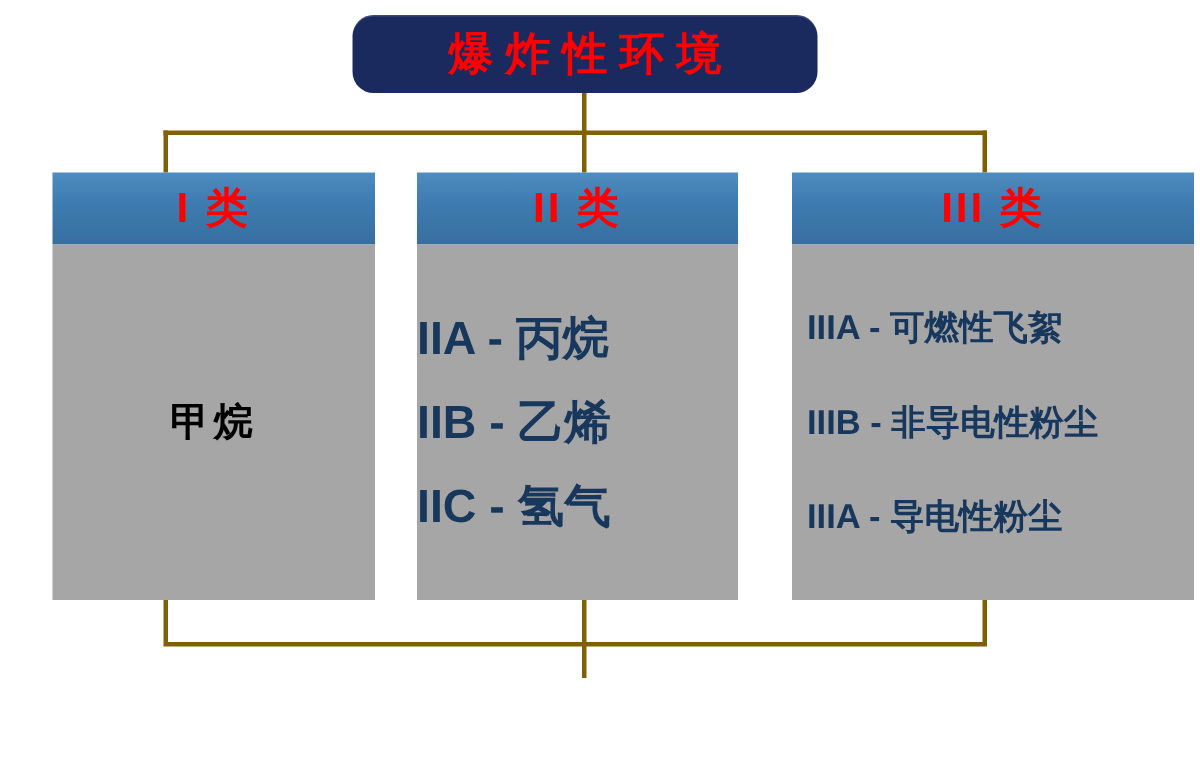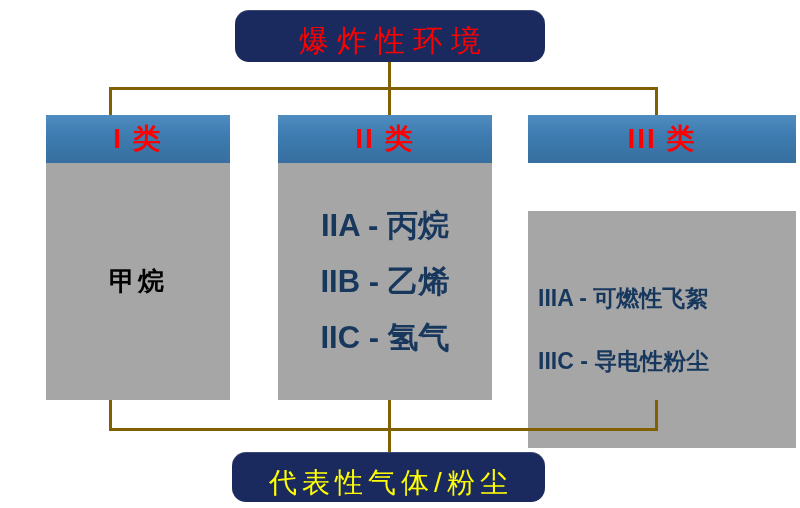--- a/index.html
+++ b/index.html
@@ -14,23 +14,23 @@
     height: 508px;
     background: #ffffff;
     overflow: hidden;
   }
   
   .pill {
     position: absolute;
     background: #1b2a5e;
     border-radius: 14px;
     display: flex;
-    align-items: flex-end;
+    align-items: center;
     justify-content: center;
-    font-weight: normal;
+    font-weight: bold;
     box-shadow: inset 0 1px 0 rgba(255,255,255,0.15);
   }
   .top-pill {
     left: 235px; top: 10px;
     width: 310px; height: 52px;
     color: #ff0000;
     font-size: 30px;
     letter-spacing: 8px;
     padding-left: 8px;
     box-sizing: border-box;
@@ -39,21 +39,21 @@
     left: 232px; top: 452px;
     width: 313px; height: 50px;
     color: #ffff00;
     font-size: 28px;
     letter-spacing: 5px;
     padding-left: 5px;
     box-sizing: border-box;
   }
   
   .col { position: absolute; top: 115px; }
-  .col1 { left: 35px;  width: 184px; margin-left: 11px; }
+  .col1 { left: 35px;  width: 215px; }
   .col2 { left: 278px; width: 214px; border-radius: 10px; }
   .col3 { left: 528px; width: 268px; }
   .col-header {
     height: 48px;
     background: #3e7cb1;
     background: linear-gradient(#4f8cc0, #3e7cb1 40%, #376f9f);
     display: flex;
     align-items: center;
     justify-content: center;
     color: #ff0000;
@@ -70,34 +70,32 @@
     box-sizing: border-box;
   }
   .col1 .col-body {
     align-items: center;
     color: #000000;
     font-size: 26px;
     font-weight: bold;
     letter-spacing: 3px;
   }
   .col2 .col-body {
-    align-items: center;
     color: #17375d;
     font-size: 31px;
     font-weight: bold;
     gap: 14px;
   }
   .col3 .col-body {
     align-items: flex-start;
     padding-left: 10px;
     color: #17375d;
     font-size: 23px;
     font-weight: bold;
     gap: 32px;
-    margin-top: 48px;
   }
   
   .line {
     position: absolute;
     background: #806000;
   }
 </style>
 </head>
 <body>
 
@@ -132,27 +130,25 @@
       <span>IIC - 氢气</span>
     </div>
   </div>
 
   <div class="col col3">
     <div class="col-header">
       <span>III 类</span>
     </div>
     <div class="col-body">
       <span>IIIA - 可燃性飞絮</span>
-      <span>IIIC - 导电性粉尘</span>
+      <span>IIIB - 非导电性粉尘</span>
+      <span>IIIA - 导电性粉尘</span>
     </div>
   </div>
 
   <div class="line" style="left:109px; top:400px; width:3px;  height:28px;"></div>
   <div class="line" style="left:388px; top:400px; width:3px;  height:28px;"></div>
   <div class="line" style="left:655px; top:400px; width:3px;  height:28px;"></div>
   <div class="line" style="left:109px; top:428px; width:549px; height:3px;"></div>
   <div class="line" style="left:388px; top:428px; width:3px;  height:24px;"></div>
 
-  <div class="pill bottom-pill">
-    <span>代表性气体/粉尘</span>
-  </div>
 
 </div>
 
 </body></html>

